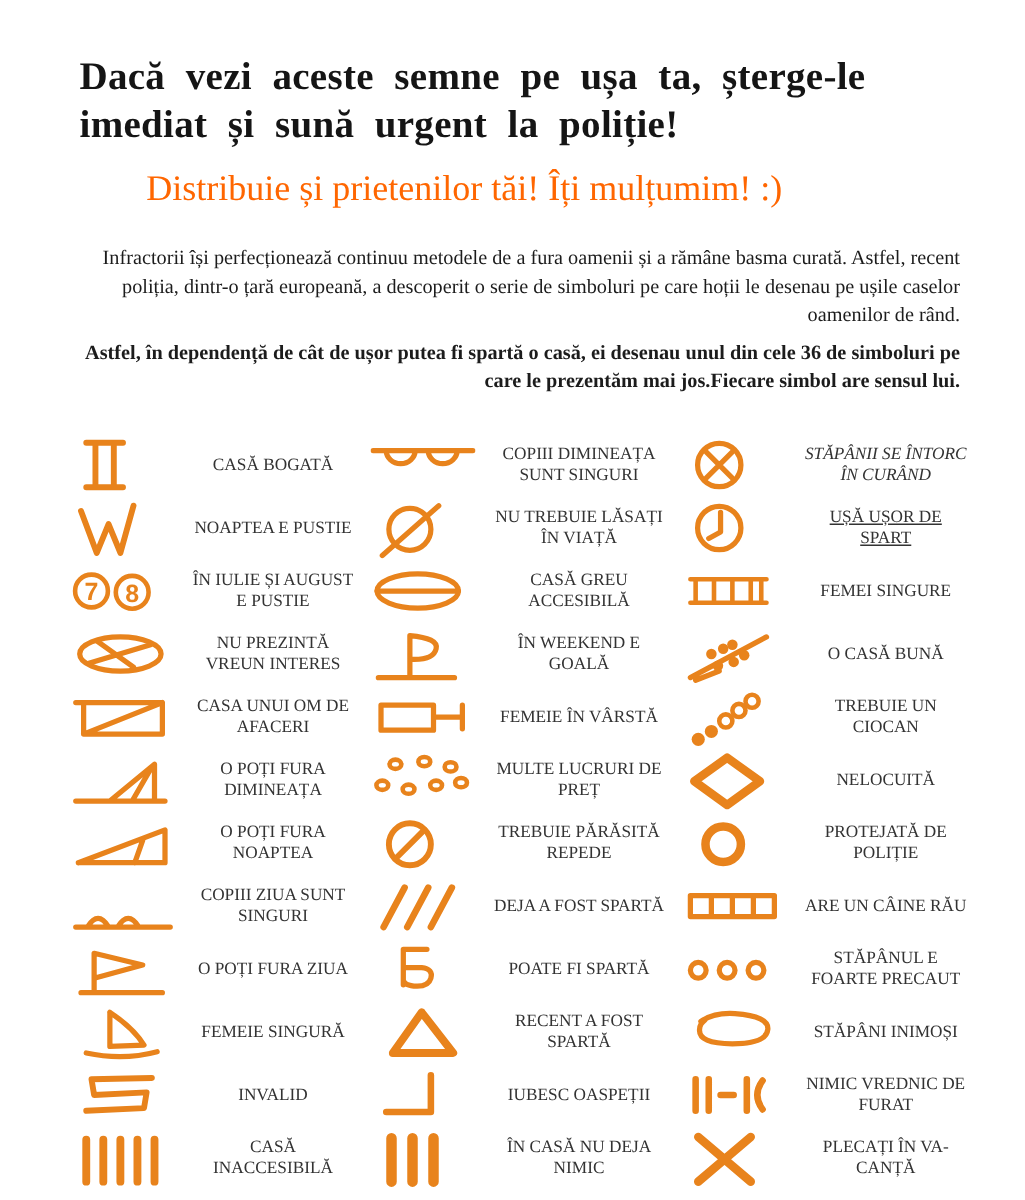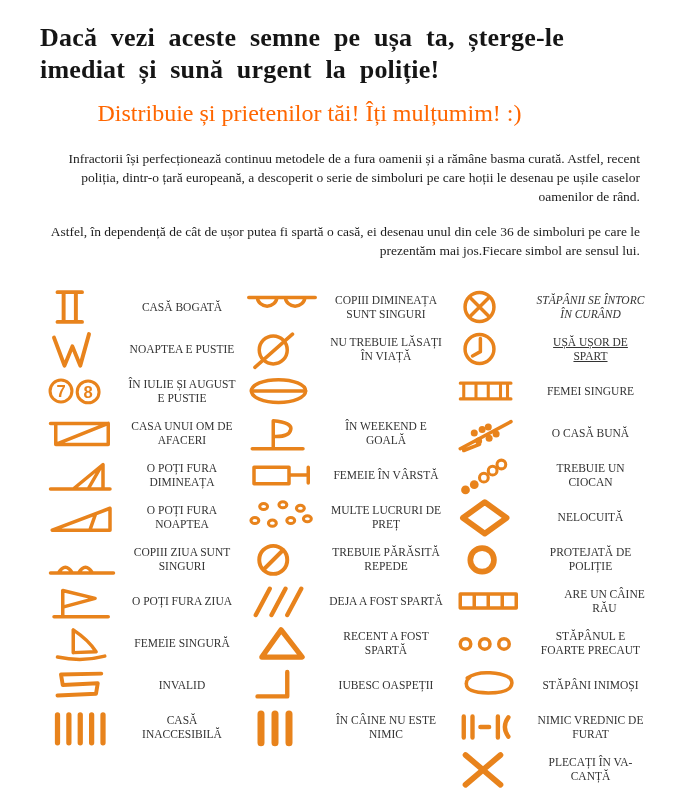--- a/index.html
+++ b/index.html
@@ -1,22 +1,22 @@
 <!DOCTYPE html>
 <html><head>
 <meta charset="utf-8">
 <style>
   html,body{margin:0;padding:0;background:#ffffff;}
   body{width:683px;height:800px;overflow:hidden;font-family:"Liberation Serif",serif;}
   .page{padding:22px 34px 0 40px;}
-  .title{font-size:26px;font-weight:bold;color:#151515;line-height:1.22;margin:0;max-width:604px;word-spacing:7px;letter-spacing:.2px;}
+  .title{font-size:26px;font-weight:bold;color:#151515;line-height:1.22;margin:13px;max-width:604px;word-spacing:7px;letter-spacing:.2px;}
   .subtitle{margin:15px 70px 0 0;text-align:center;font-size:24px;}
   .intro{margin-top:23px;font-size:13.5px;color:#1c1c1c;line-height:1.38;max-width:600px;}
   .intro p{margin:0;text-align:right;}
-  .intro p + p{margin-top:17px;}
+  .intro p + p{margin-top:7px;font-weight:bold;}
   .grid{margin-top:25px;display:grid;grid-template-columns:200px 208px 1fr;}
   .col{display:flex;flex-direction:column;}
   .cell{display:flex;align-items:center;min-height:41px;}
   .sym{width:84px;flex:none;display:flex;justify-content:center;align-items:center;}
   .sym svg{display:block;}
   .lbl{flex:1;text-align:center;font-size:11.5px;line-height:1.22;color:#333333;padding:0 3px;}
 </style>
 </head>
 <body>
 
@@ -59,20 +59,31 @@
                 <text x="47" y="32" text-anchor="middle" font-size="19" font-weight="bold" fill="#E8831C" stroke="none" font-family="Liberation Sans,sans-serif">8</text>
               </g>
             </svg>
           </span>
           <span class="lbl" style="color: rgb(51, 51, 51);">ÎN IULIE ȘI AUGUST E PUSTIE</span>
         </div>
         <div class="cell">
           <span class="sym">
             <svg viewBox="0 0 80 48" width="70" height="42">
               <g fill="none" stroke="#E8831C" stroke-linecap="round" stroke-linejoin="round">
+                <ellipse cx="38" cy="24" rx="31" ry="13" stroke-width="4"></ellipse>
+                <path d="M14 31L61 17M20 14L48 34" stroke-width="4"></path>
+              </g>
+            </svg>
+          </span>
+          <span class="lbl" style="color: rgb(51, 51, 51);">NU PREZINTĂ VREUN INTERES</span>
+        </div>
+        <div class="cell">
+          <span class="sym">
+            <svg viewBox="0 0 80 48" width="70" height="42">
+              <g fill="none" stroke="#E8831C" stroke-linecap="round" stroke-linejoin="round">
                 <path d="M4 13H70V37H10V14M10 37L70 13" stroke-width="4"></path>
               </g>
             </svg>
           </span>
           <span class="lbl" style="color: rgb(51, 51, 51); text-align: center;">CASA UNUI OM DE AFACERI</span>
         </div>
         <div class="cell">
           <span class="sym">
             <svg viewBox="0 0 80 48" width="70" height="42">
               <g fill="none" stroke="#E8831C" stroke-linecap="round" stroke-linejoin="round">
@@ -167,20 +178,21 @@
         </div>
         <div class="cell">
           <span class="sym">
             <svg viewBox="0 0 80 48" width="70" height="42">
               <g fill="none" stroke="#E8831C" stroke-linecap="round" stroke-linejoin="round">
                 <ellipse cx="36" cy="24" rx="31" ry="13" stroke-width="4"></ellipse>
                 <path d="M5 24H67" stroke-width="4"></path>
               </g>
             </svg>
           </span>
+          <span class="lbl" style="color: rgb(51, 51, 51);">CASĂ GREU ACCESIBILĂ</span>
         </div>
         <div class="cell">
           <span class="sym">
             <svg viewBox="0 0 80 48" width="70" height="42">
               <g fill="none" stroke="#E8831C" stroke-linecap="round" stroke-linejoin="round">
                 <path d="M6 42H64M30 42V10M30 10Q52 12 50 20Q48 29 30 28" stroke-width="4"></path>
               </g>
             </svg>
           </span>
           <span class="lbl" style="color: rgb(51, 51, 51);">ÎN WEEKEND E GOALĂ</span>
@@ -231,20 +243,30 @@
                 <path d="M10 40L26 10M28 40L44 10M46 40L62 10" stroke-width="5"></path>
               </g>
             </svg>
           </span>
           <span class="lbl" style="color: rgb(51, 51, 51);">DEJA A FOST SPARTĂ</span>
         </div>
         <div class="cell">
           <span class="sym">
             <svg viewBox="0 0 80 48" width="70" height="42">
               <g fill="none" stroke="#E8831C" stroke-linecap="round" stroke-linejoin="round">
+                <path d="M25 9H43M25 9V36M25 23H39Q48 24 46 31Q44 38 33 37Q25 36 25 32" stroke-width="4"></path>
+              </g>
+            </svg>
+          </span>
+          <span class="lbl" style="color: rgb(51, 51, 51);">POATE FI SPARTĂ</span>
+        </div>
+        <div class="cell">
+          <span class="sym">
+            <svg viewBox="0 0 80 48" width="70" height="42">
+              <g fill="none" stroke="#E8831C" stroke-linecap="round" stroke-linejoin="round">
                 <path d="M39 9L63 40H17Z" stroke-width="6"></path>
               </g>
             </svg>
           </span>
           <span class="lbl" style="color: rgb(51, 51, 51);">RECENT A FOST SPARTĂ</span>
         </div>
         <div class="cell">
           <span class="sym">
             <svg viewBox="0 0 80 48" width="70" height="42">
               <g fill="none" stroke="#E8831C" stroke-linecap="round" stroke-linejoin="round">
@@ -255,21 +277,21 @@
           <span class="lbl" style="color: rgb(51, 51, 51);">IUBESC OASPEȚII</span>
         </div>
         <div class="cell">
           <span class="sym">
             <svg viewBox="0 0 80 48" width="70" height="42">
               <g fill="none" stroke="#E8831C" stroke-linecap="round" stroke-linejoin="round">
                 <path d="M16 9V42M32 9V42M48 9V42" stroke-width="8"></path>
               </g>
             </svg>
           </span>
-          <span class="lbl" style="color: rgb(51, 51, 51);">ÎN CÂINE NU ESTE NIMIC</span>
+          <span class="lbl" style="color: rgb(51, 51, 51);">ÎN CASĂ NU DEJA NIMIC</span>
         </div>
       </div>
       <div class="col">
         <div class="cell">
           <span class="sym">
             <svg viewBox="0 0 80 48" width="70" height="42">
               <g fill="none" stroke="#E8831C" stroke-linecap="round" stroke-linejoin="round">
                 <circle cx="28" cy="24" r="16.5" stroke-width="4"></circle>
                 <path d="M18 14L38 34M38 14L18 34" stroke-width="4"></path>
               </g>
@@ -353,21 +375,21 @@
           <span class="lbl" style="color: rgb(51, 51, 51);">PROTEJATĂ DE POLIȚIE</span>
         </div>
         <div class="cell">
           <span class="sym">
             <svg viewBox="0 0 80 48" width="70" height="42">
               <g fill="none" stroke="#E8831C" stroke-linecap="round" stroke-linejoin="round">
                 <path d="M6 16H70V32H6V16M22 16V32M38 16V32M54 16V32" stroke-width="4"></path>
               </g>
             </svg>
           </span>
-          <span class="lbl" style="color: rgb(51, 51, 51); margin-left: 28px;">ARE UN CÂINE RĂU</span>
+          <span class="lbl" style="color: rgb(51, 51, 51);">ARE UN CÂINE RĂU</span>
         </div>
         <div class="cell">
           <span class="sym">
             <svg viewBox="0 0 80 48" width="70" height="42">
               <g fill="none" stroke="#E8831C" stroke-linecap="round" stroke-linejoin="round">
                 <circle cx="12" cy="25" r="6" stroke-width="4"></circle>
                 <circle cx="34" cy="25" r="6" stroke-width="4"></circle>
                 <circle cx="56" cy="25" r="6" stroke-width="4"></circle>
               </g>
             </svg>

